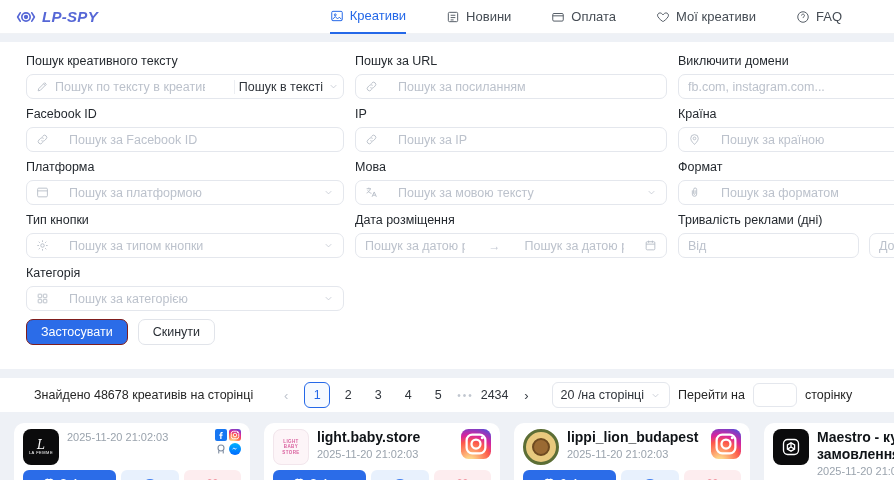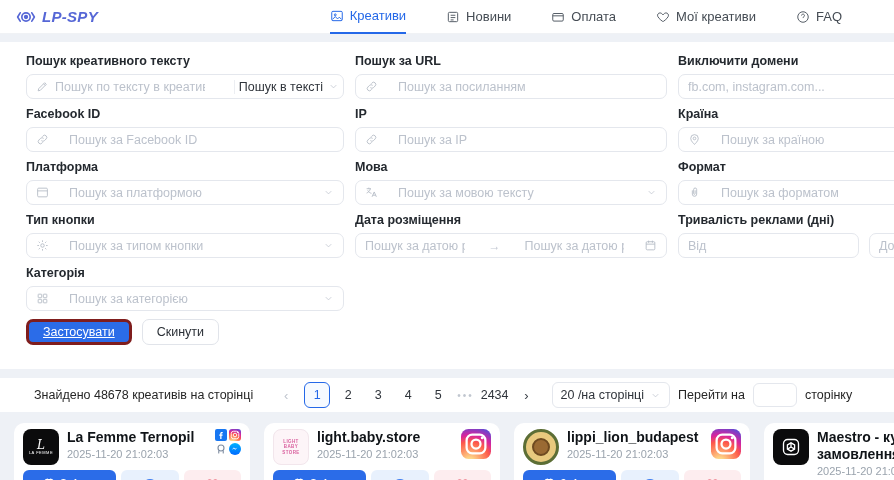--- a/index.html
+++ b/index.html
@@ -10,36 +10,36 @@
   .logo{display:flex;align-items:center;gap:6px;color:#5667d6;font-weight:bold;font-style:italic;font-size:15px;letter-spacing:.3px;}
   .nav{margin-left:auto;display:flex;gap:40px;height:34px;}
   .nav-item{display:flex;align-items:center;gap:6px;font-size:13px;color:#454c54;cursor:pointer;height:100%;box-sizing:border-box;}
   .nav-item.active{color:#2468e8;border-bottom:2px solid #2468e8;}
   .nav-item svg{width:14px;height:14px;stroke:#555d66;fill:none;stroke-width:1.7;}
   .nav-item.active svg{stroke:#2468e8;}
   
   .filters{background:#fff;padding:12px 0 24px 26px;margin-top:8px;width:1018px;box-sizing:border-box;}
   .frow{display:grid;grid-template-columns:318px 312px 340px;column-gap:11px;margin-bottom:8px;}
   .field{display:flex;flex-direction:column;}
-  .flabel{font-size:12.5px;color:#24292f;font-weight:700;margin-bottom:5px;line-height:15px;}
+  .flabel{font-size:12.5px;color:#24292f;font-weight:400;margin-bottom:5px;line-height:15px;}
   .control{height:25px;border:1px solid #e4e7ed;border-radius:7px;background:#fff;display:flex;align-items:center;padding:0 9px;gap:20px;box-sizing:border-box;font-size:12.5px;color:#bcc2cc;}
   .control .ph{color:#bcc2cc;flex:1;white-space:nowrap;overflow:hidden;}
   .inp{border:none;outline:none;flex:1;font-size:12.5px;font-family:inherit;color:#333;padding:0;min-width:0;background:transparent;}
   .inp::placeholder{color:#bcc2cc;}
   .ic{width:13px;height:13px;stroke:#b3bac4;fill:none;stroke-width:1.6;flex:none;}
   .chev{width:11px;height:11px;stroke:#c3c8d2;fill:none;stroke-width:1.8;flex:none;}
   .group{display:flex;padding:0;}
   .group .seg{display:flex;align-items:center;gap:6px;padding:0 9px;flex:1;min-width:0;}
   .group .addon{display:flex;align-items:center;gap:5px;padding:0 4px;border-left:1px solid #eceef2;color:#2f343b;font-size:12.5px;white-space:nowrap;}
   .range .arrow{color:#c3c8d2;font-size:12px;padding:0 4px;}
   .dual{display:flex;gap:10px;}
   .dual .control{flex:1;}
   .fbtns{display:flex;gap:10px;margin-top:8px;}
   .btn{height:26px;border-radius:7px;font-size:12.5px;padding:0 14px;cursor:pointer;font-family:inherit;}
-  .btn-primary{background:#2b6ce8;color:#fff;border:3px solid #7f1d1d;text-decoration:underline;}
+  .btn-primary{background:#2b6ce8;color:#fff;border:1px solid #7f1d1d;}
   .btn-default{background:#fff;color:#2a2f36;border:1px solid #e1e4ea;}
   
   .pagebar{background:#fff;height:34px;margin-top:9px;display:flex;align-items:center;padding-left:26px;width:1018px;box-sizing:border-box;font-size:12.5px;color:#262626;}
   .summary{margin-right:18px;margin-left:8px;}
   .pg{min-width:24px;height:24px;display:flex;align-items:center;justify-content:center;border-radius:6px;margin:0 3px;cursor:pointer;color:#2f343b;}
   .pg.active{border:1px solid #2468e8;color:#2468e8;background:#f6faff;}
   .pg.nav-arrow{color:#c0c6cf;font-size:13px;}
   .pg.nav-arrow.en{color:#3a4048;}
   .dots{color:#c0c6cf;letter-spacing:2px;margin:0 4px;font-size:10px;}
   .sizesel{margin-left:10px;height:24px;border:1px solid #e4e7ed;border-radius:6px;display:flex;align-items:center;gap:6px;padding:0 8px;color:#2f343b;cursor:pointer;}
@@ -340,21 +340,20 @@
 
   <div class="cards">
 
     <div class="card">
       <div class="chead">
         <div class="avatar av-black">
             <span class="mono">L</span>
             <span class="tiny">LA FEMME</span>
           </div>
         <div class="cmeta">
-          <div class="ctitle">La Femme Ternopil</div>
           <div class="cdate">2025-11-20 21:02:03</div>
         </div>
         <div class="socials">
           <svg class="soc" viewBox="0 0 24 24">
               <rect width="24" height="24" rx="4" fill="#1877f2"></rect>
               <path d="M15.5 8.5H14c-.6 0-1 .4-1 1V11h2.4l-.4 2.4H13V20h-2.6v-6.6H8.5V11h1.9V9.2c0-2 1.2-3.2 3.1-3.2h2z" fill="#fff"></path>
             </svg>
           <svg class="soc" viewBox="0 0 24 24">
               <rect width="24" height="24" rx="6" fill="url(#igg)"></rect>
               <rect x="4.5" y="4.5" width="15" height="15" rx="4.5" fill="none" stroke="#fff" stroke-width="1.8"></rect>

